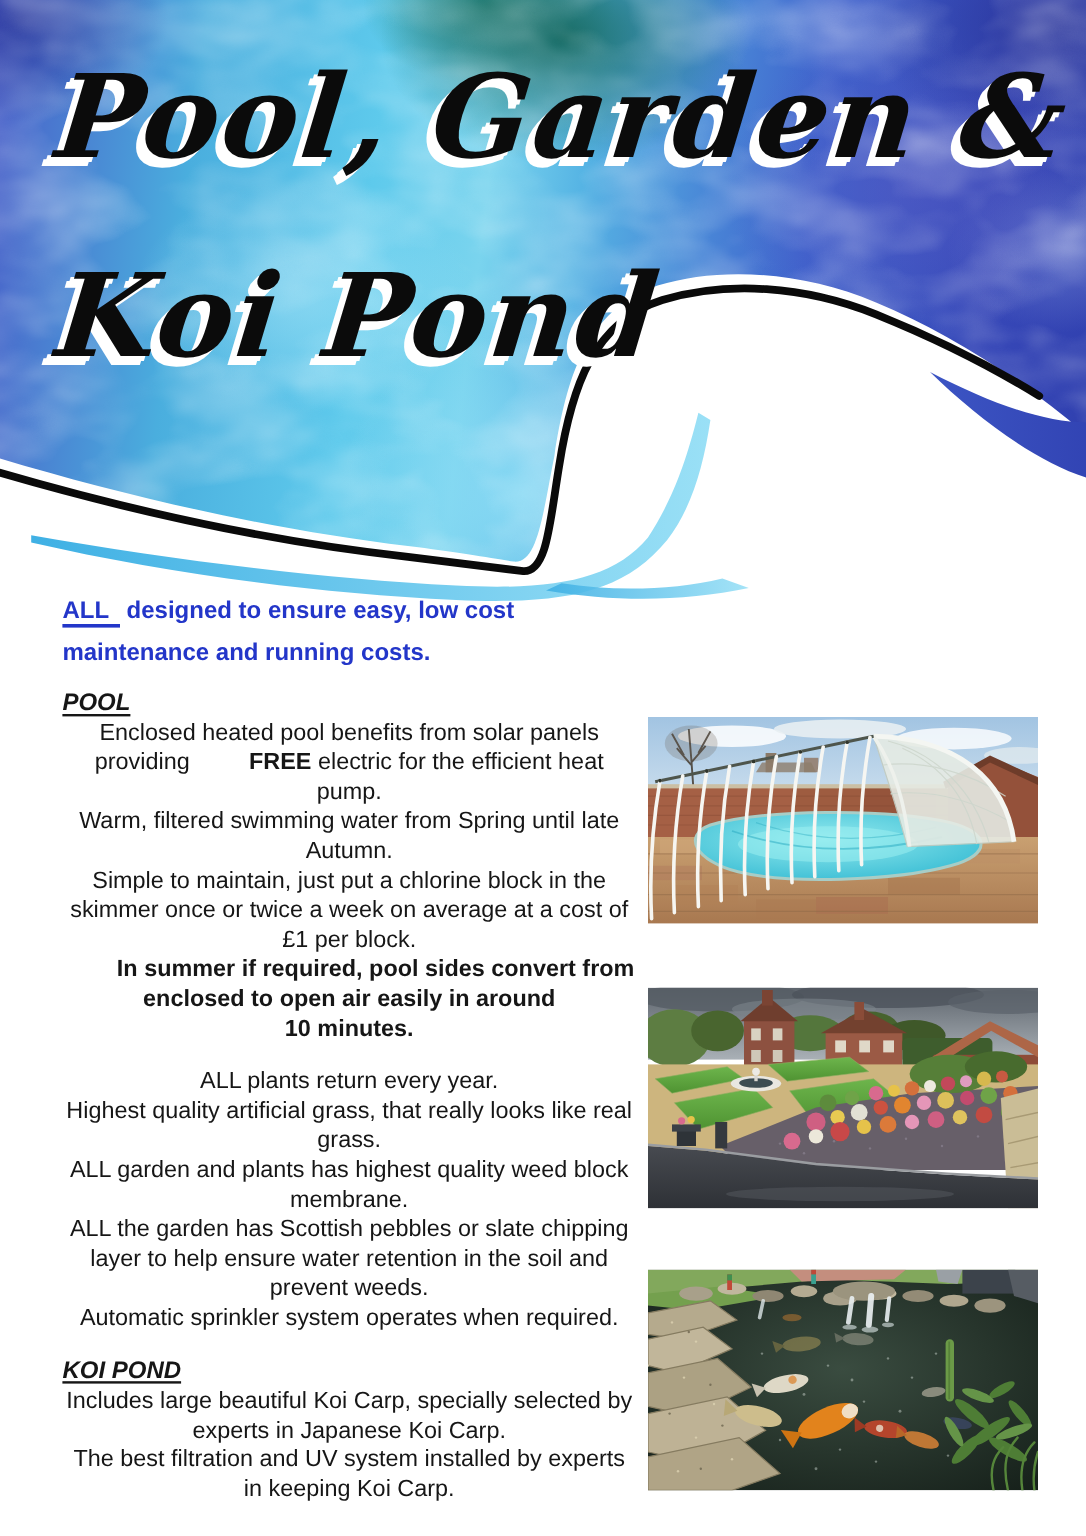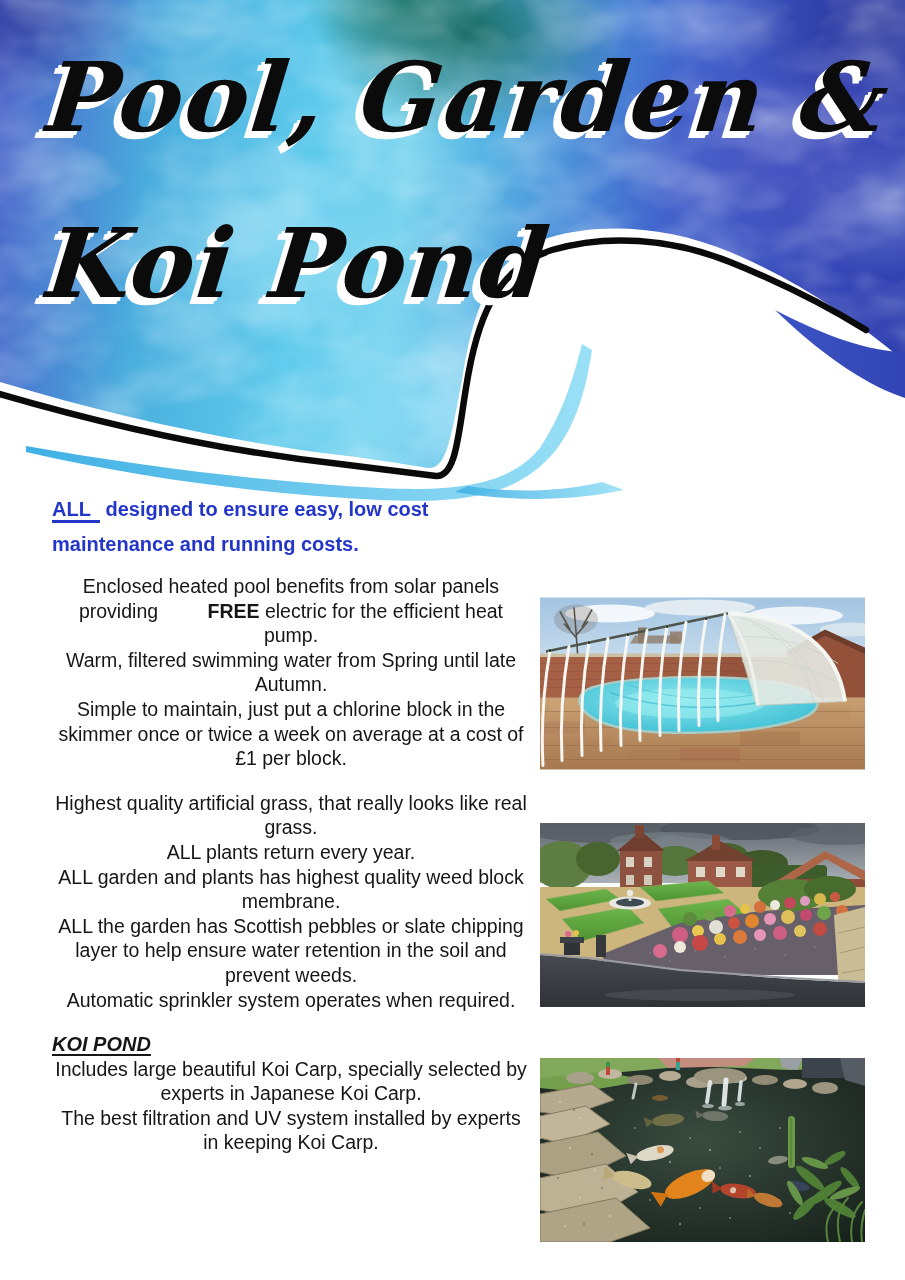--- a/index.html
+++ b/index.html
@@ -117,32 +117,36 @@
 
     <div id="title1" class="title-line">Pool, Garden &amp;</div>
     <div id="title2" class="title-line">Koi Pond</div>
   </div>
 
   <div id="lead"><span class="u">ALL</span><span> designed to ensure easy, low cost
 maintenance and running costs.</span></div>
 
   <div id="sections">
       <div class="section">
+        <div class="sec-heading">POOL</div>
         <p class="body-p"><span>Enclosed heated pool benefits from solar panels
 providing </span><span class="b">FREE</span><span> electric for the efficient heat pump.</span></p>
         <p class="body-p"><span>Warm, filtered swimming water from Spring until late
 Autumn.</span></p>
         <p class="body-p"><span>Simple to maintain, just put a chlorine block in the
 skimmer once or twice a week on average at a cost of
 £1 per block.</span></p>
+        <p class="body-p"><span class="b">In summer if required, pool sides convert from
+enclosed to open air easily in around
+10 minutes.</span></p>
       </div>
       <div class="section">
+        <p class="body-p"><span>ALL plants return every year.</span></p>
         <p class="body-p"><span>Highest quality artificial grass, that really looks like real
 grass.</span></p>
-        <p class="body-p"><span>ALL plants return every year.</span></p>
         <p class="body-p"><span>ALL garden and plants has highest quality weed block
 membrane.</span></p>
         <p class="body-p"><span>ALL the garden has Scottish pebbles or slate chipping
 layer to help ensure water retention in the soil and
 prevent weeds.</span></p>
         <p class="body-p"><span>Automatic sprinkler system operates when required.</span></p>
       </div>
       <div class="section">
         <div class="sec-heading">KOI POND</div>
         <p class="body-p"><span>Includes large beautiful Koi Carp, specially selected by

